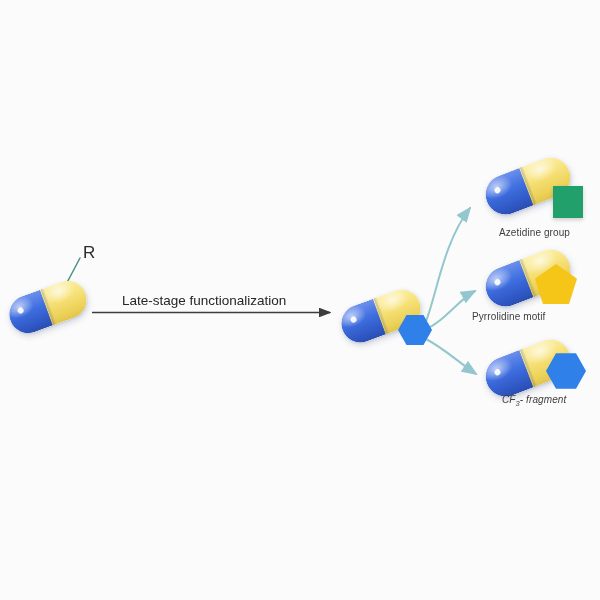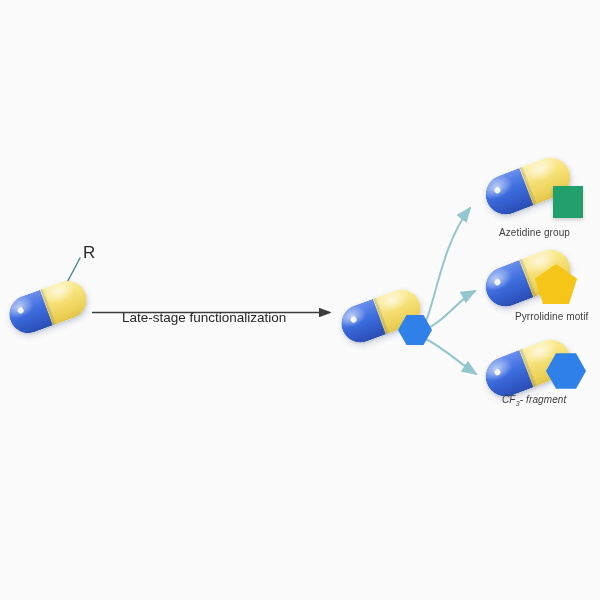--- a/index.html
+++ b/index.html
@@ -61,21 +61,20 @@
     position:absolute;color:#3e3e3e;font-size:10px;white-space:nowrap;
     letter-spacing:.1px;
   }
   .lbl sub{font-size:7.5px;}
   #r-label{
     position:absolute;left:83px;top:243px;font-size:17px;color:#2b2b2b;
   }
   #main-text{
     position:absolute;left:122px;top:293px;font-size:13.5px;color:#262626;
     white-space:nowrap;
-    margin-top:17px;
   }
   #sub-text{
     position:absolute;left:148px;top:317px;font-size:13px;color:#2bb673;
     white-space:nowrap;
   }
   svg{position:absolute;left:0;top:0;width:600px;height:600px;overflow:visible;}
 </style>
 </head>
 <body>
 
@@ -135,21 +134,21 @@
 
   <div class="capsule" style="left:484px;top:258px;width:88px;height:40px;transform:rotate(-21deg);">
     <div class="body">
       <div class="half-blue"></div>
       <div class="half-yellow"></div>
       <div class="seam"></div>
       <div class="shine"></div>
     </div>
   </div>
   <div class="shape pent" style="left:535px;top:264px;width:42px;height:40px;"></div>
-  <div class="lbl" style="left:515px;top:311px;text-align:right;">Pyrrolidine motif</div>
+  <div class="lbl" style="left:472px;top:311px;text-align:right;">Pyrrolidine motif</div>
 
   <div class="capsule" style="left:484px;top:348px;width:88px;height:40px;transform:rotate(-21deg);">
     <div class="body">
       <div class="half-blue"></div>
       <div class="half-yellow"></div>
       <div class="seam"></div>
       <div class="shine"></div>
     </div>
   </div>
   <div class="shape hex" style="left:546px;top:352px;width:40px;height:38px;"></div>

